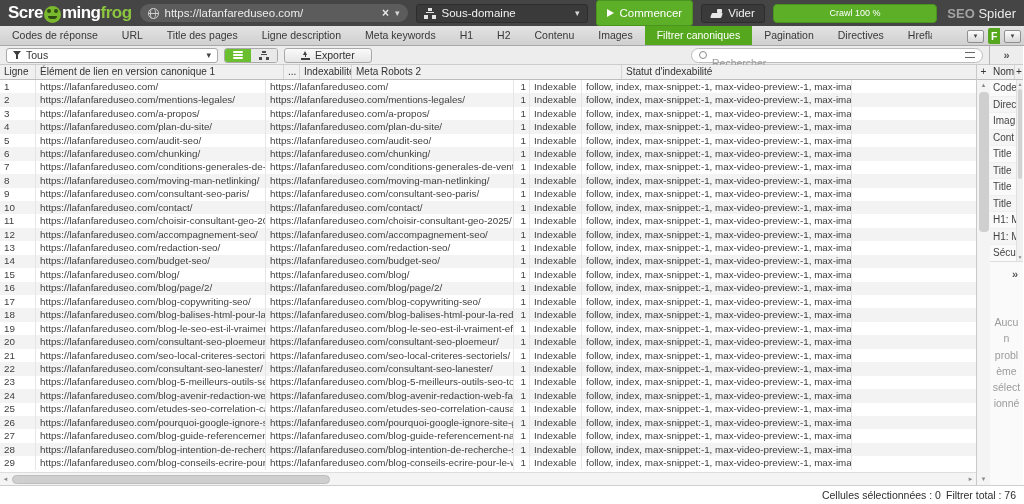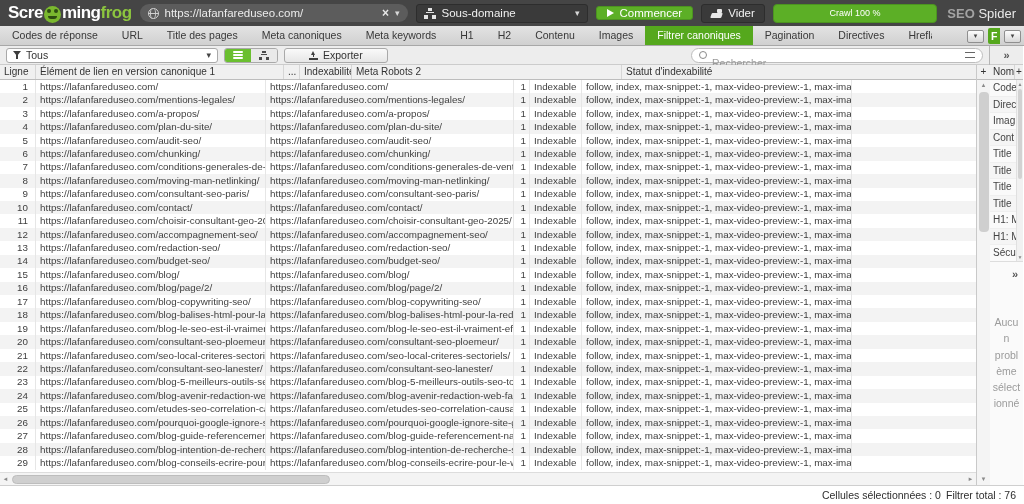--- a/index.html
+++ b/index.html
@@ -25,21 +25,21 @@
   .ic-x { color:#e8e8e8; font-size:12px; font-weight:bold; line-height:1; }
   .caret { color:#d8d8d8; font-size:9px; line-height:1; }
 
   .modebox { height:19px; background:#3a3a3a; border:1px solid #2d2d2d; border-radius:3px; display:flex; align-items:center; gap:6px; padding:0 7px; width:172px; flex:none; color:#f0f0f0; font-size:11.5px; }
   .modebox .lbl { flex:1; }
   .ic-sitemap { width:12px; height:11px; position:relative; flex:none; }
   .ic-sitemap i { position:absolute; width:4px; height:3.5px; background:#e6e6e6; }
   .ic-sitemap i.t { left:4px; top:0; } .ic-sitemap i.l { left:0; bottom:0; } .ic-sitemap i.r { right:0; bottom:0; }
   .ic-sitemap:before { content:""; position:absolute; left:2px; right:2px; top:4.5px; height:1px; background:#e6e6e6; }
 
-  .btn-green { height:14px; background:#5caf26; border:1px solid #4c9420; border-radius:3px; color:#fff; font-size:11.5px; display:flex; align-items:center; gap:6px; padding:0 10px; flex:none; }
+  .btn-green { height:26px; background:#5caf26; border:1px solid #4c9420; border-radius:3px; color:#fff; font-size:11.5px; display:flex; align-items:center; gap:6px; padding:0 10px; flex:none; }
   .btn-dark { height:19px; background:#3a3a3a; border:1px solid #2d2d2d; border-radius:3px; color:#f0f0f0; font-size:11.5px; display:flex; align-items:center; gap:6px; padding:0 9px; flex:none; }
   .ic-play { width:0; height:0; border-left:7px solid #fff; border-top:4.5px solid transparent; border-bottom:4.5px solid transparent; }
   .ic-eraser { width:11px; height:9px; position:relative; }
   .ic-eraser:before { content:""; position:absolute; left:0; bottom:0; width:11px; height:5px; background:#e8e8e8; border-radius:1px; transform:skewX(-18deg); }
   .ic-eraser:after { content:""; position:absolute; right:0; top:0; width:5px; height:4px; background:#e8e8e8; border-radius:1px; }
 
   .progress { flex:1; height:19px; background:#5caf26; border:1px solid #4c9420; border-radius:4px; display:flex; align-items:center; justify-content:center; color:#fff; font-size:9px; }
   .brand { flex:none; font-size:13px; color:#e9e9e9; padding:0 2px; }
   .brand b { color:#a3a3a3; font-weight:bold;margin-top:37px; }
 
@@ -66,21 +66,21 @@
   .ic-funnel:after { content:""; position:absolute; top:4px; left:3px; width:2px; height:4px; background:#3d3d3d; }
   .viewgrp { display:flex; border:1px solid #a9a9a9; border-radius:3px; overflow:hidden; height:15px; }
   .viewbtn { width:26px; display:flex; align-items:center; justify-content:center; background:#e9e9e9; }
   .viewbtn.active { background:#6abf2f; }
   .ic-list { width:10px; height:8px; display:flex; flex-direction:column; justify-content:space-between; }
   .ic-list i { height:1.6px; background:#fff; border-radius:1px; }
   .ic-tree { width:10px; height:9px; position:relative; }
   .ic-tree i { position:absolute; width:3.2px; height:2.8px; background:#4a4a4a; }
   .ic-tree i.t { left:3.4px; top:0; } .ic-tree i.l { left:0; bottom:0; } .ic-tree i.r { right:0; bottom:0; }
   .ic-tree:before { content:""; position:absolute; left:1.6px; right:1.6px; top:3.6px; height:1px; background:#4a4a4a; }
-  .btn-light { height:15px; background:linear-gradient(#fafafa,#e6e6e6); border:1px solid #a9a9a9; border-radius:3px; display:flex; align-items:center; gap:5px; padding:0 24px; font-size:10.5px; color:#333; }
+  .btn-light { height:15px; background:linear-gradient(#fafafa,#e6e6e6); border:1px solid #a9a9a9; border-radius:3px; display:flex; align-items:center; gap:5px; padding:0 16px; font-size:10.5px; color:#333; }
   .ic-export { width:9px; height:9px; position:relative; }
   .ic-export:before { content:""; position:absolute; left:2px; top:0; border-left:2.5px solid transparent; border-right:2.5px solid transparent; border-bottom:4px solid #3d3d3d; }
   .ic-export:after { content:""; position:absolute; left:3.6px; top:3px; width:1.8px; height:3px; background:#3d3d3d; }
   .ic-export i { position:absolute; left:0; bottom:0; width:9px; height:1.4px; background:#3d3d3d; }
   .searchbox { margin-left:auto; width:292px; height:15px; background:#fff; border:1px solid #bdbdbd; border-radius:8px; display:flex; align-items:center; gap:5px; padding:0 7px; }
   .searchbox input { border:0; outline:0; flex:1; font-size:10.5px; font-family:"Liberation Sans",sans-serif; color:#444; background:transparent;margin-top:16px; }
   .searchbox input::placeholder { color:#9a9a9a; }
   .ic-mag { width:8px; height:8px; border:1.4px solid #8a8a8a; border-radius:50%; position:relative; flex:none; }
   .ic-sliders { width:10px; height:8px; position:relative; flex:none; }
   .ic-sliders:before, .ic-sliders:after { content:""; position:absolute; left:0; right:0; height:1.4px; background:#666; }
@@ -88,21 +88,21 @@
 
   
   .gridwrap { flex:1; display:flex; min-height:0; }
   .grid { width:976px; flex:none; display:flex; flex-direction:column; overflow:hidden; }
   .hrow, .trow { display:flex; flex:none; }
   .hrow { height:15px; background:#f0f0f0; border-bottom:1px solid #bdbdbd; }
   .hc { font-size:10px; color:#333; padding:1px 4px 0; border-right:1px solid #d6d6d6; white-space:nowrap; overflow:hidden; }
   .trow { height:13.45px; }
   .trow:nth-child(even) { background:#f3f3f3; }
   .tc { font-size:9.8px; color:#3e3e3e; padding:0.8px 4px 0; border-right:1px solid #e6e6e6; white-space:nowrap; overflow:hidden; }
-  .w-ligne { width:36px; text-align:right; padding-right:7px; }
+  .w-ligne { width:36px; text-align:left; padding-right:7px; }
   .w-adresse { width:230px; }
   .w-canon { width:248px; }
   .w-occ { width:16px; text-align:right; padding-right:3px; }
   .w-index { width:52px; }
   .w-meta { width:270px; }
   .w-statut { width:124px; border-right:0; }
   .rows { flex:1; overflow:hidden; }
 
   
   .gstrip { width:14px; flex:none; display:flex; flex-direction:column; background:#f0f0f0; border-left:1px solid #c9c9c9; }
@@ -180,21 +180,21 @@
     <div class="brand">
       <b>SEO</b> <span>Spider</span>
     </div>
   </div>
 
   <div class="tabbar">
     <div class="tabs" id="tabs">
         <span class="tab">Codes de réponse</span>
         <span class="tab">URL</span>
         <span class="tab">Title des pages</span>
-        <span class="tab">Meta canoniques</span>
+        <span class="tab">Ligne description</span>
         <span class="tab">Meta keywords</span>
         <span class="tab">H1</span>
         <span class="tab">H2</span>
         <span class="tab">Contenu</span>
         <span class="tab">Images</span>
         <span class="tab active">Filtrer canoniques</span>
         <span class="tab">Pagination</span>
         <span class="tab">Directives</span>
         <span class="tab">Hreflang</span>
         <span class="tab">Liens</span>

